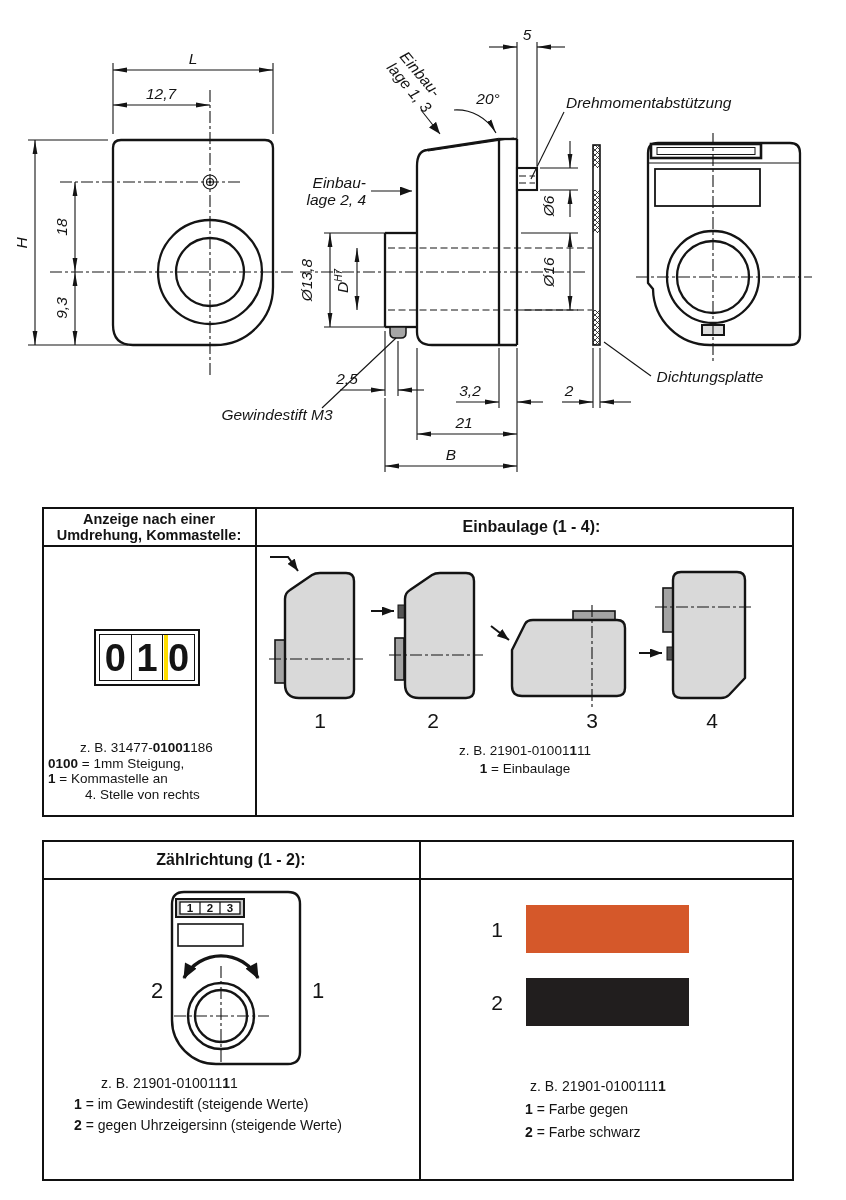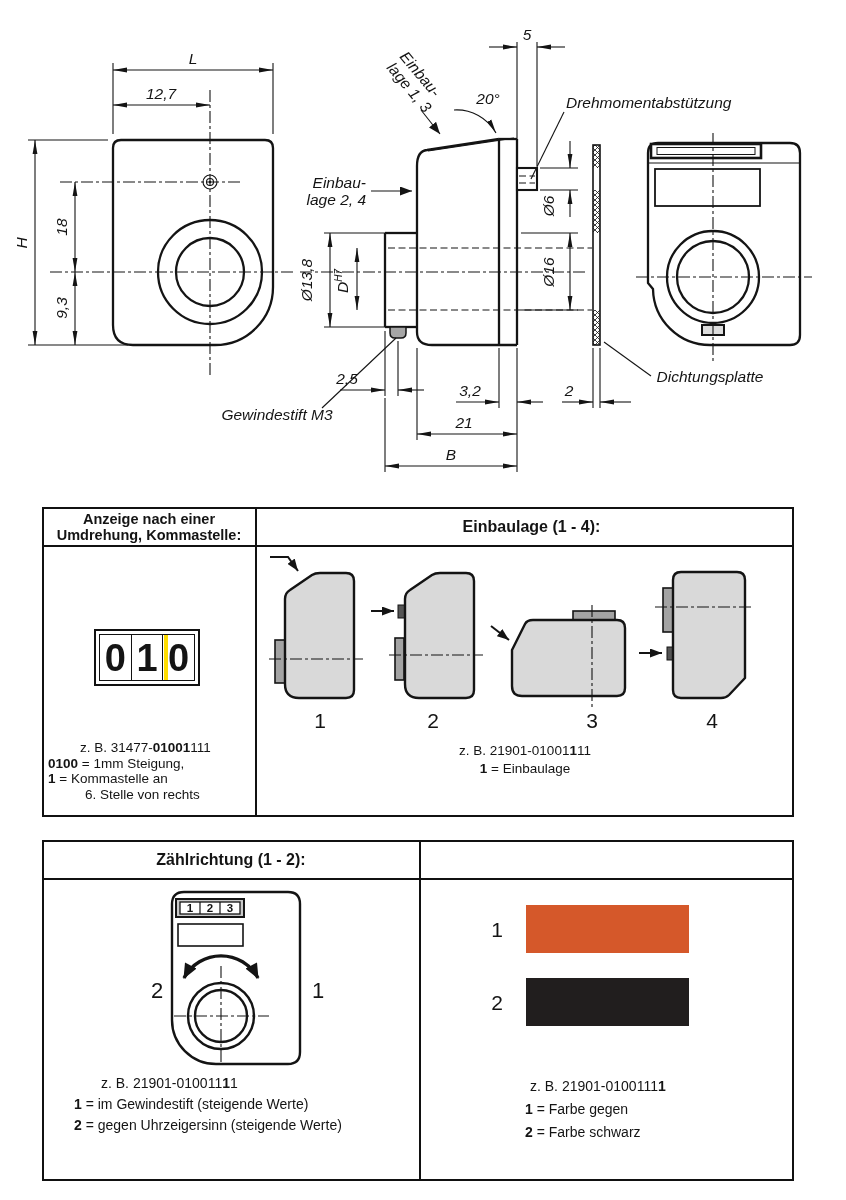--- a/index.html
+++ b/index.html
@@ -226,24 +226,24 @@
     <div class="counter">
       <div class="counter-in">
         <div class="ccell">0</div>
         <div class="ccell">1</div>
         <div class="ccell">0</div>
         <div class="cmarker" style="background-color: rgb(255, 221, 0);"></div>
       </div>
     </div>
 
     <div class="cap" style="left:4px;top:231px;width:203px;">
-      <div class="ind1"><span>z. B. 31477-</span><b>01001</b><span>111</span></div>
+      <div class="ind1"><span>z. B. 31477-</span><b>01001</b><span>186</span></div>
       <div><b>0100</b><span> = 1mm Steigung,</span></div>
       <div><b>1</b><span> = Kommastelle an</span></div>
-      <div class="ind2">6. Stelle von rechts</div>
+      <div class="ind2">4. Stelle von rechts</div>
     </div>
 
     <svg width="530" height="264" style="position:absolute;left:213px;top:38px;">
       <defs>
         <marker id="arrp" viewBox="0 0 12 9" refX="12" refY="4.5" markerWidth="12" markerHeight="9" orient="auto-start-reverse" markerUnits="userSpaceOnUse">
           <path d="M0,0 L12,4.5 L0,9 Z" fill="#141414"></path>
         </marker>
       </defs>
       <g>
         <rect x="18" y="93" width="10" height="43" fill="#A3A3A3" stroke="#141414" stroke-width="1.6"></rect>

